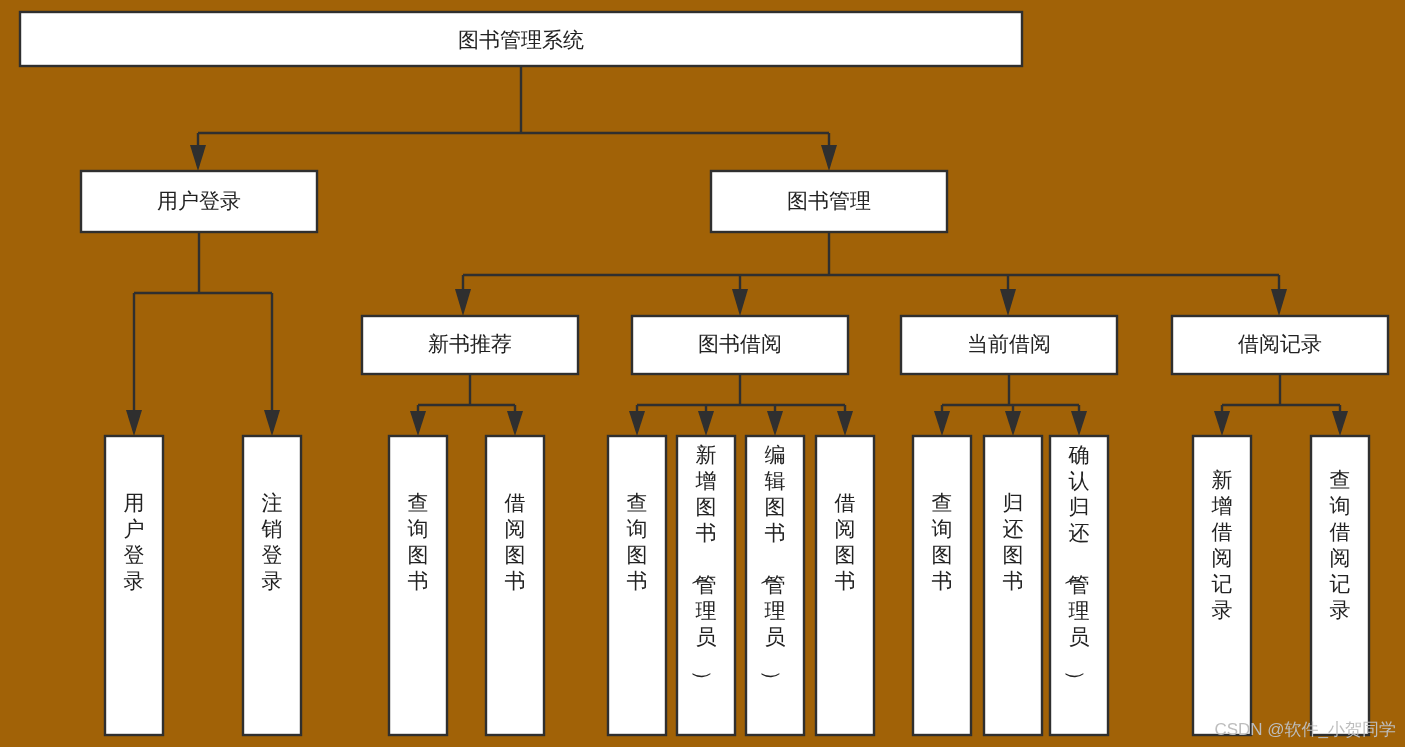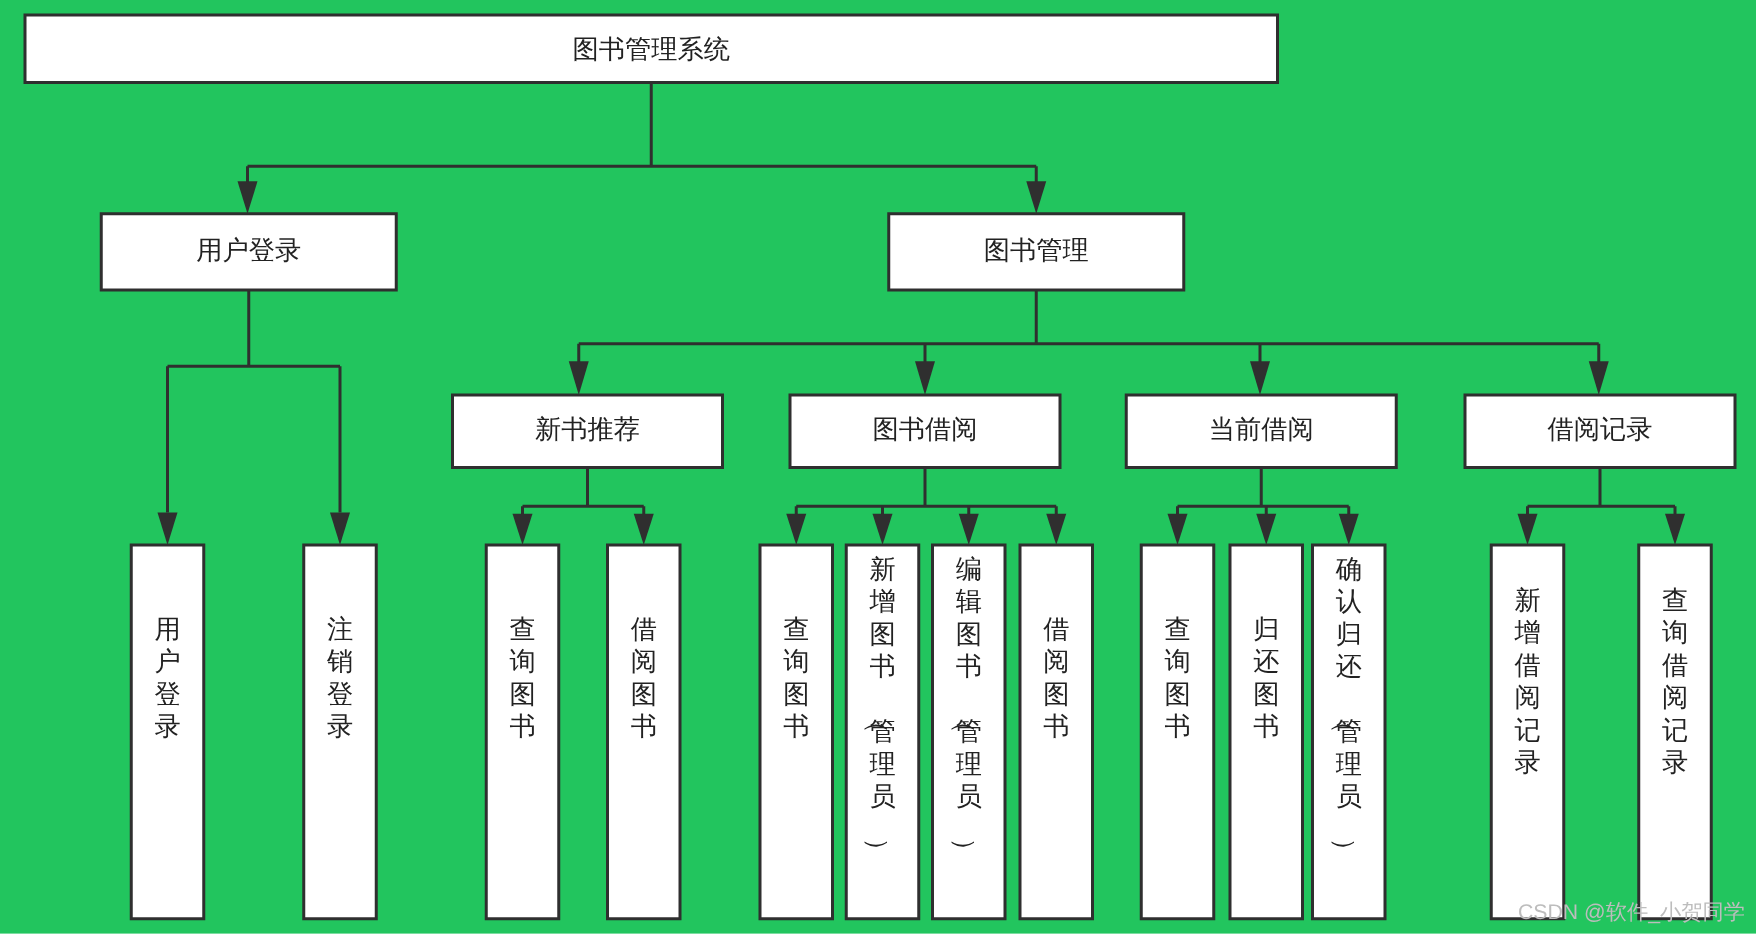--- a/index.html
+++ b/index.html
@@ -10,21 +10,21 @@
   body {
     width: 1405px;
     height: 747px;
     font-family: "Liberation Sans", "DejaVu Sans", sans-serif;
     overflow: hidden;
   }
   #diagram-root {
     position: relative;
     width: 1405px;
     height: 747px;
-    background: #22c55e;
+    background: #a16207;
   }
   svg#tree-svg {
     position: absolute;
     left: 0;
     top: 0;
     width: 1405px;
     height: 747px;
   }
   .node-box {
     fill: #ffffff;

